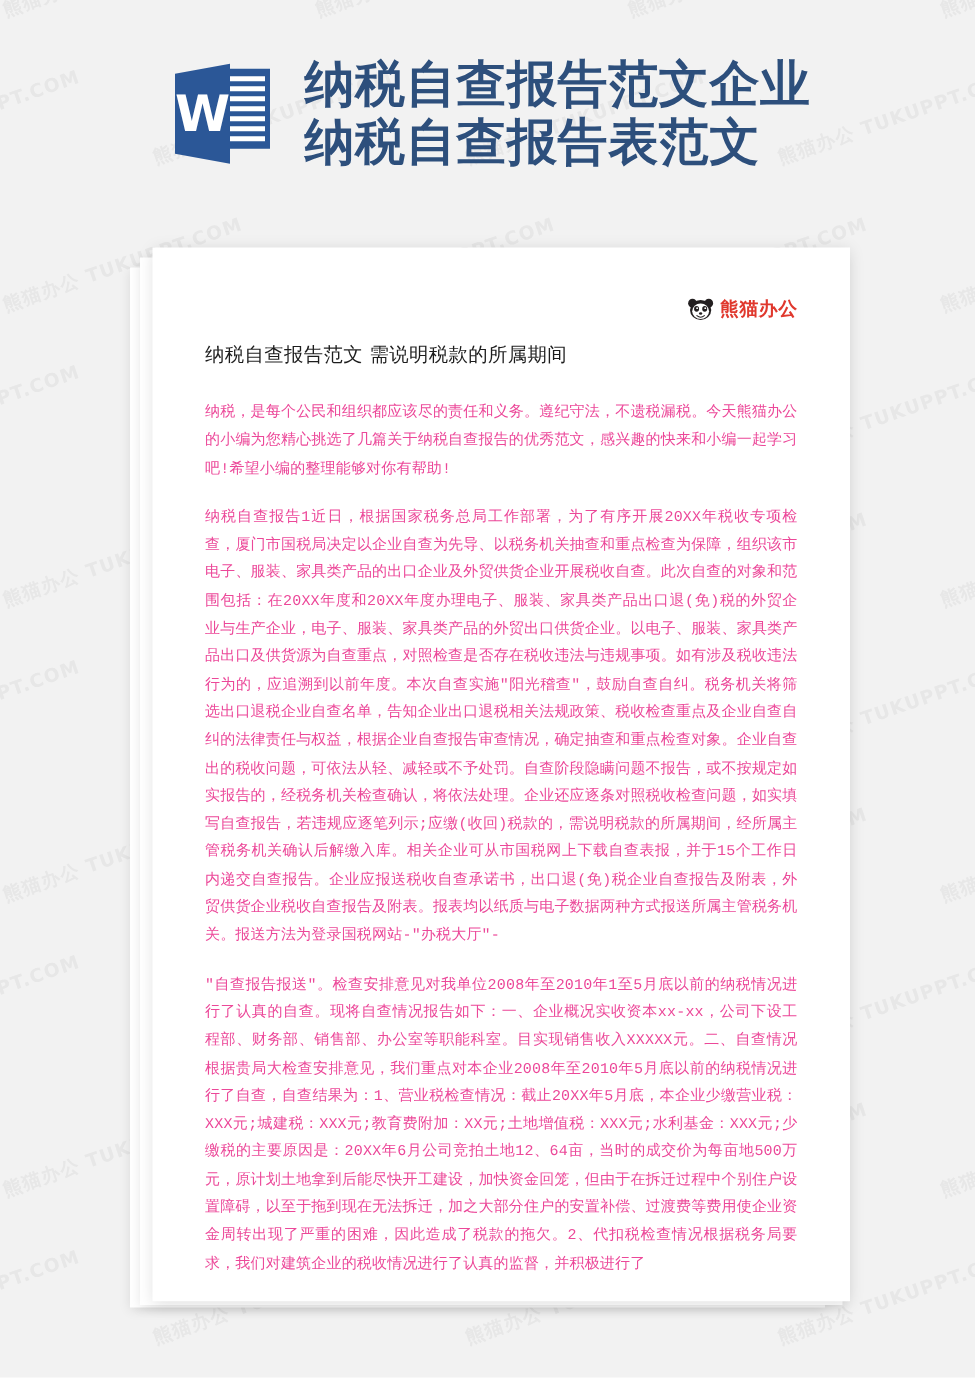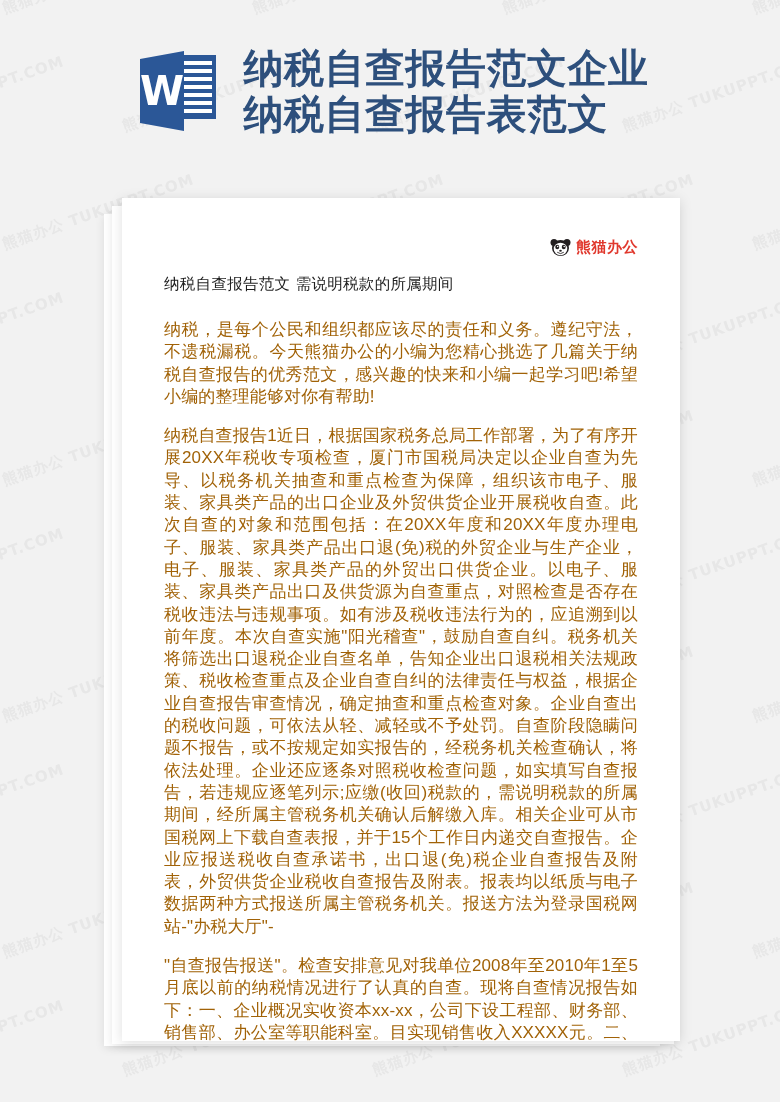--- a/index.html
+++ b/index.html
@@ -114,24 +114,24 @@
   
   #doc-title {
     font-family: "DejaVu Serif", "Liberation Serif", serif;
     font-size: 15.5px;
     color: #1d1d1d;
     margin-bottom: 24px;
     letter-spacing: 0.3px;
     white-space: nowrap;
   }
   .doc-para {
-    font-family: Liberation Sans, sans-serif;
-    font-size: 17px;
+    font-family: Liberation Mono, monospace;
+    font-size: 12px;
     line-height: 22.3px;
-    color: #a16207;
+    color: #ec4899;
     text-align: justify;
     text-justify: inter-ideograph;
     margin-bottom: 17px;
     letter-spacing: 0.15px;
   }
 </style>
 </head>
 <body>
 
 <div id="watermark-layer">

